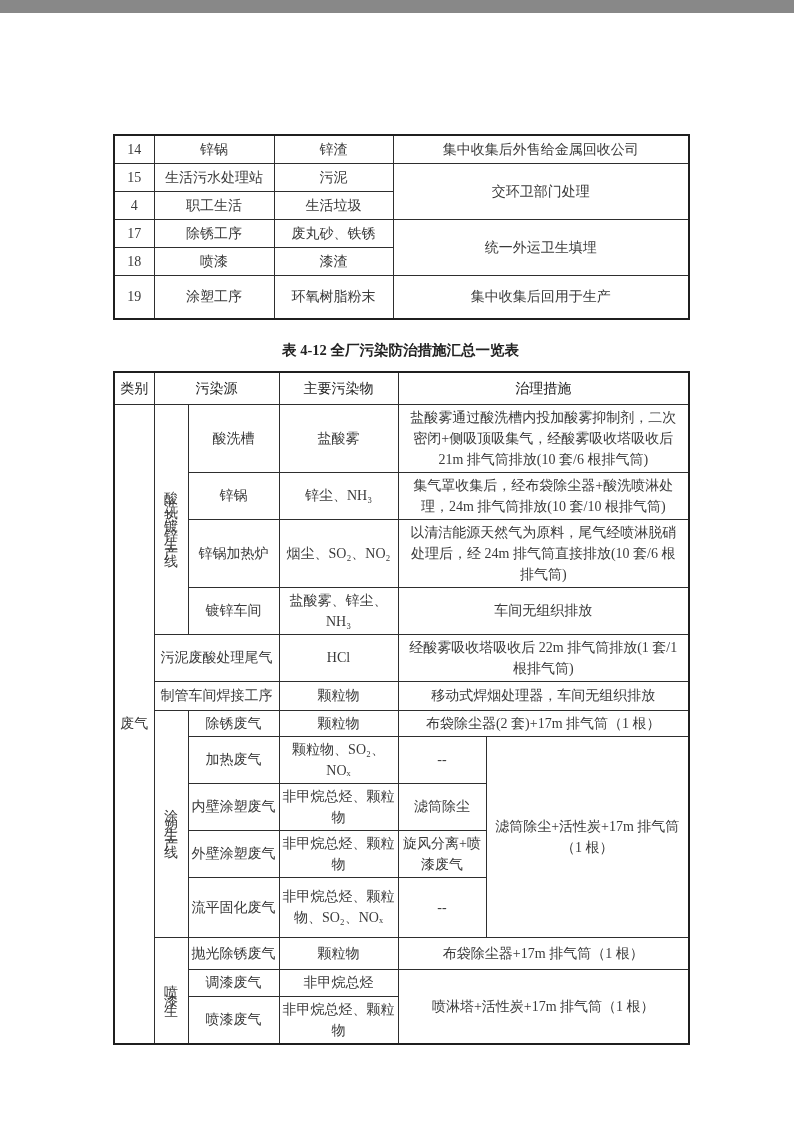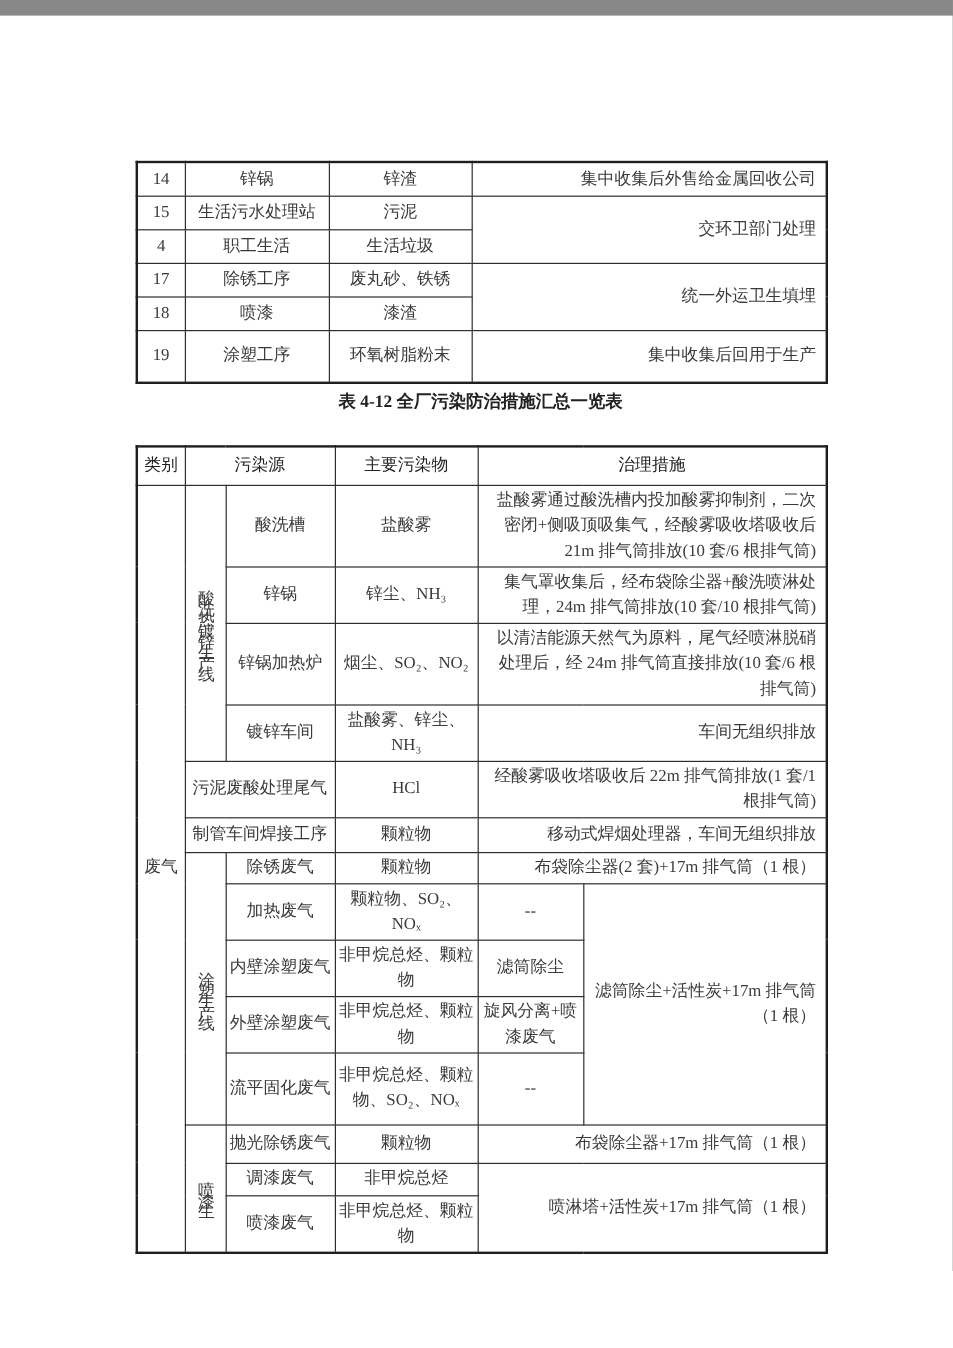--- a/index.html
+++ b/index.html
@@ -11,28 +11,28 @@
   table{border-collapse:collapse;table-layout:fixed;}
   td,th{
     border:1px solid #2e2e2e;
     font-size:14px;line-height:21px;
     text-align:center;vertical-align:middle;
     padding:2px 3px;overflow:hidden;
     font-weight:normal;
   }
   th{font-weight:normal;color:#222;}
   .outer{border:2px solid #1f1f1f;}
-  td.left{text-align:right;padding:2px 8px;}
+  td.left{text-align:center;padding:2px 8px;}
   .toptable{position:absolute;left:113px;top:121px;}
   .para{
     position:absolute;left:113px;top:297px;width:575px;
     font-size:14px;line-height:21px;text-indent:2em;
   }
   .caption{
-    position:absolute;left:113px;top:312px;width:575px;
+    position:absolute;left:113px;top:328px;width:575px;
     text-align:center;font-size:14.5px;font-weight:bold;color:#222;
   }
   .maintable{position:absolute;left:113px;top:358px;}
   .vlabel{
     display:inline-block;
     writing-mode:vertical-lr;
     text-orientation:upright;
     letter-spacing:9px;
   }
   .pageno{

